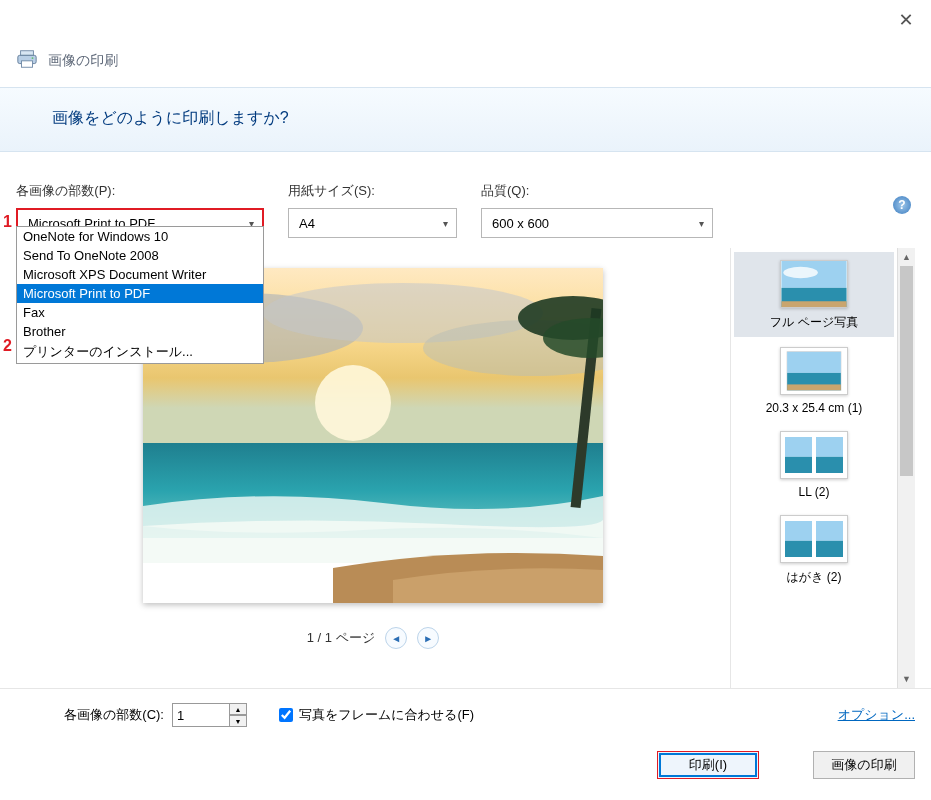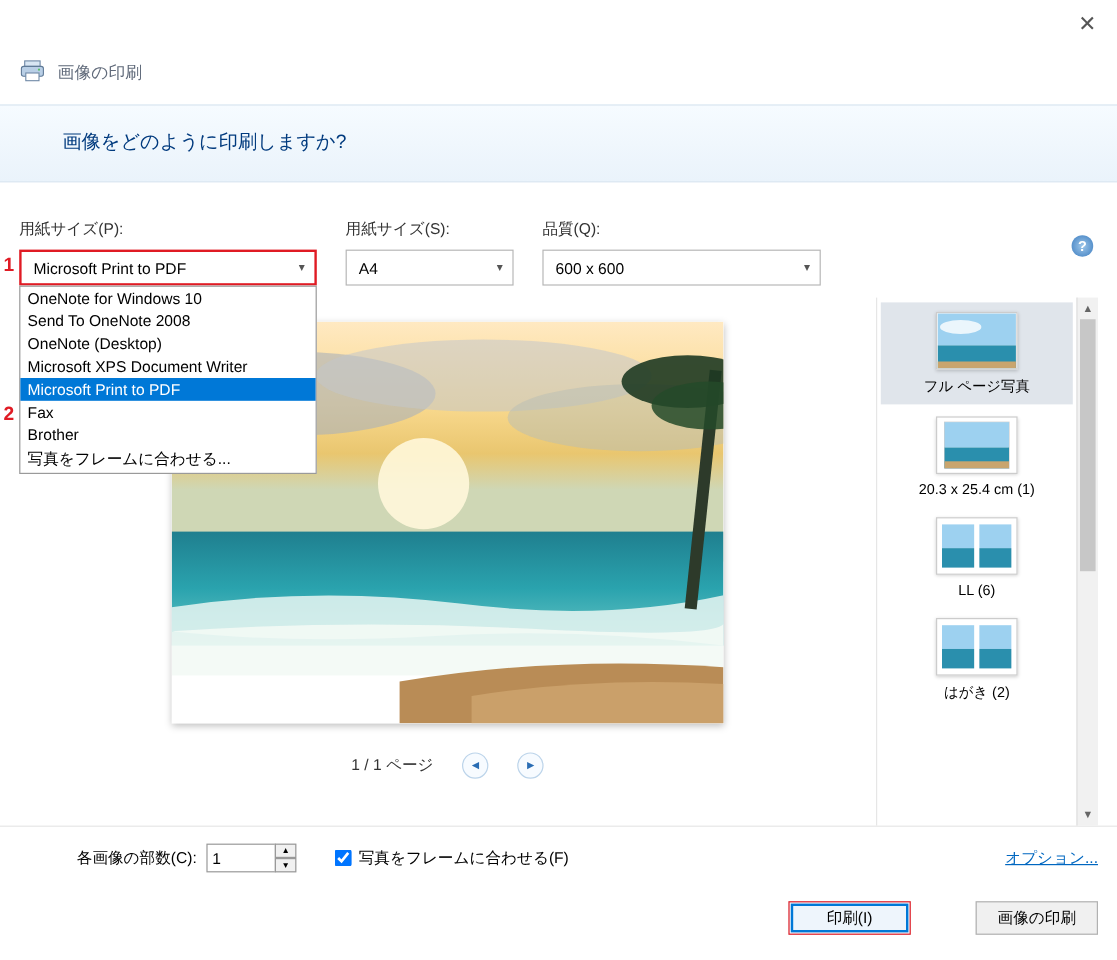--- a/index.html
+++ b/index.html
@@ -14,38 +14,38 @@
 
 .question-band { background: linear-gradient(#f6fbff, #eaf3fb); border-top: 1px solid #d6e4f0; border-bottom: 1px solid #d6e4f0; padding: 20px 0 22px 52px; color: #003a7e; font-size: 16px; }
 
 .controls-row { display: flex; align-items: flex-end; gap: 24px; padding: 30px 16px 10px; position: relative; }
 .ctrl-group { display: flex; flex-direction: column; gap: 6px; }
 .ctrl-label { font-size: 13px; color: #333; margin-bottom: 2px; }
 .select { height: 30px; border: 1px solid #b7b7b7; background: #fff; display: flex; align-items: center; justify-content: space-between; padding: 0 8px 0 10px; font-size: 13px; cursor: pointer; }
 .select .chev { color: #555; font-size: 10px; margin-left: 8px; }
 .printer-select-wrap { position: relative; }
 .printer-select { width: 248px; border: 2px solid #e01b24; height: 30px; }
-.paper-select { width: 140px; text-align: right; }
+.paper-select { width: 169px; text-align: right; }
 .quality-select { width: 232px; }
 .help-icon { position: absolute; right: 20px; top: 44px; width: 18px; height: 18px; border-radius: 50%; background: radial-gradient(#9ec7ea,#3a7bbf); color: #fff; font-size: 12px; font-weight: bold; display: flex; align-items: center; justify-content: center; cursor: pointer; }
 
 .ann { position: absolute; font-weight: bold; color: #e01b24; font-size: 16px; }
 .ann1 { left: 3px; top: 213px; }
 .ann2 { left: 3px; top: 337px; }
 .ann3 { left: 698px; top: 760px; }
 
-.dropdown-list { position: absolute; left: 0; top: 30px; width: 248px; background: #fff; border: 1px solid #9a9a9a; z-index: 10; }
+.dropdown-list { position: absolute; left: 0; top: 18px; width: 248px; background: #fff; border: 1px solid #9a9a9a; z-index: 10; }
 .dropdown-list .opt { padding: 2px 6px; font-size: 13px; cursor: pointer; white-space: nowrap; }
 .dropdown-list .opt.selected { background: #0078d7; color: #fff; }
 
 .main-area { display: flex; padding: 0 16px; height: 440px; }
 .preview-pane { flex: 1; display: flex; flex-direction: column; align-items: center; justify-content: flex-start; padding-top: 10px; }
 .img-frame { width: 460px; height: 335px; background: #fff; box-shadow: 0 2px 6px rgba(0,0,0,0.25); overflow: hidden; margin-top: 10px; }
 .beach-svg { width: 100%; height: 100%; display: block; }
-.pager { margin-top: 24px; display: flex; align-items: center; gap: 24px; font-size: 13px; color: #333; }
+.pager { margin-top: 24px; display: flex; align-items: center; gap: 10px; font-size: 13px; color: #333; }
 .pg-btn { width: 22px; height: 22px; border: 1px solid #bcd4ea; border-radius: 50%; display: flex; align-items: center; justify-content: center; color: #2a6db4; font-size: 10px; cursor: pointer; background: #f7fbff; }
 
 .templates-pane { width: 185px; border-left: 1px solid #e6e6e6; display: flex; }
 .tpl-list { flex: 1; overflow: hidden; padding: 4px 3px; }
 .tpl-item { text-align: center; padding: 8px 4px 6px; margin-bottom: 2px; cursor: pointer; }
 .tpl-item.selected { background: #e0e5eb; }
 .tpl-thumb { width: 68px; height: 48px; margin: 0 auto 6px; background: #fff; border: 1px solid #ccc; box-shadow: 0 1px 3px rgba(0,0,0,0.2); position: relative; overflow: hidden; }
 .tpl-caption { font-size: 12px; }
 .mini-beach { width: 100%; height: 100%; }
 .mini-pair { display: flex; gap: 4px; width: 100%; height: 100%; padding: 4px; }
@@ -87,35 +87,34 @@
   </span>
   <span class="header-title">画像の印刷</span>
 </div>
 
 <div class="question-band">
   <span>画像をどのように印刷しますか?</span>
 </div>
 
 <div class="controls-row">
   <div class="ctrl-group">
-    <div class="ctrl-label">用紙サイズ(P):</div>
+    <div class="ctrl-label">各画像の部数(P):</div>
     <div class="printer-select-wrap">
       <div class="select printer-select">
         <span>Microsoft Print to PDF</span>
         <span class="chev">▾</span>
       </div>
       <div class="dropdown-list">
         <div class="opt">OneNote for Windows 10</div>
         <div class="opt">Send To OneNote 2008</div>
-        <div class="opt">OneNote (Desktop)</div>
         <div class="opt">Microsoft XPS Document Writer</div>
         <div class="opt selected">Microsoft Print to PDF</div>
         <div class="opt">Fax</div>
         <div class="opt">Brother</div>
-        <div class="opt">写真をフレームに合わせる...</div>
+        <div class="opt">プリンターのインストール...</div>
       </div>
     </div>
   </div>
   <div class="ctrl-group">
     <div class="ctrl-label">用紙サイズ(S):</div>
     <div class="select paper-select">
       <span>A4</span>
       <span class="chev">▾</span>
     </div>
   </div>
@@ -202,21 +201,21 @@
             <div><svg class="mini-beach" viewBox="0 0 30 40">
                   <rect width="30" height="22" fill="#9dd1f0"></rect>
                   <rect y="22" width="30" height="18" fill="#2a8fad"></rect>
                 </svg></div>
             <div><svg class="mini-beach" viewBox="0 0 30 40">
                   <rect width="30" height="22" fill="#9dd1f0"></rect>
                   <rect y="22" width="30" height="18" fill="#2a8fad"></rect>
                 </svg></div>
           </div>
         </div>
-        <div class="tpl-caption">LL (6)</div>
+        <div class="tpl-caption">LL (2)</div>
       </div>
       <div class="tpl-item">
         <div class="tpl-thumb">
           <div class="mini-pair">
             <div><svg class="mini-beach" viewBox="0 0 30 40">
                   <rect width="30" height="22" fill="#9dd1f0"></rect>
                   <rect y="22" width="30" height="18" fill="#2a8fad"></rect>
                 </svg></div>
             <div><svg class="mini-beach" viewBox="0 0 30 40">
                   <rect width="30" height="22" fill="#9dd1f0"></rect>

